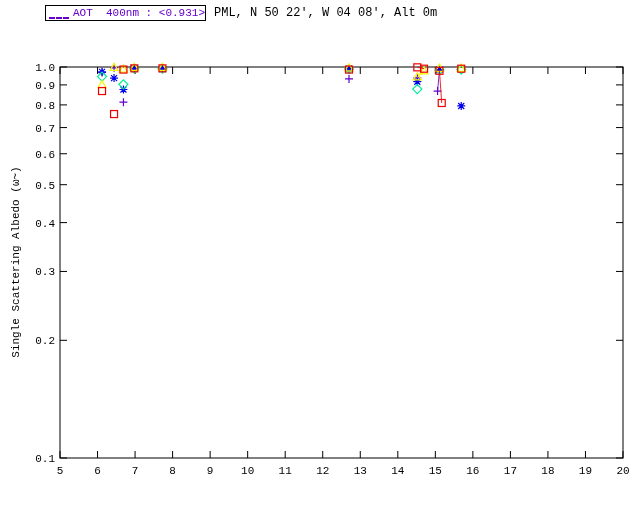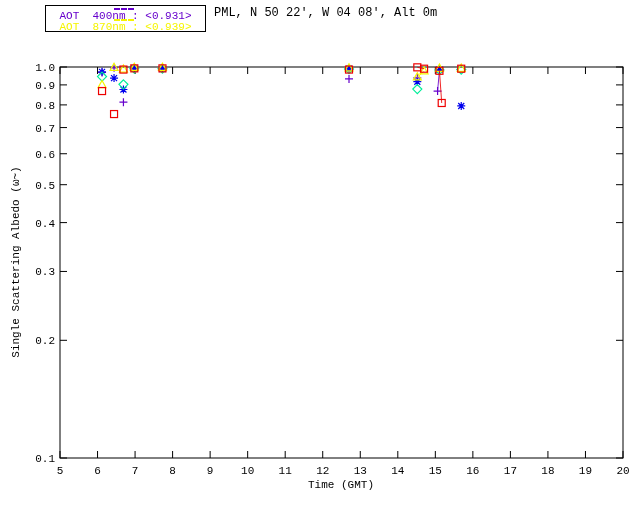--- a/index.html
+++ b/index.html
@@ -4,21 +4,21 @@
 <style>
   html,body{margin:0;padding:0;background:#ffffff;}
   #screen{position:relative;width:640px;height:512px;background:#ffffff;overflow:hidden;
           font-family:"Liberation Mono","DejaVu Sans Mono",monospace;}
   #plot-svg{position:absolute;left:0;top:0;}
   .hdr{position:absolute;left:214px;color:#000;font-size:12px;white-space:pre;}
   #hdr-line1{top:6px;}
   #hdr-line2{top:24px;}
   #legend{position:absolute;left:45px;top:5px;width:161px;border:1px solid #000;
           background:#fff;padding:2px 3px 1px 3px;box-sizing:border-box;}
-  .legend-row{display:flex;align-items:center;height:11px;font-size:11px;white-space:pre;flex-direction:column;}
+  .legend-row{display:flex;align-items:flex-end;height:11px;font-size:11px;white-space:pre;}
   .legend-dash{display:inline-block;width:20px;height:0;border-top:2px dashed;margin-right:4px;flex:0 0 auto;}
   .legend-label{letter-spacing:0;}
   #ylabel{position:absolute;left:-104px;top:256px;width:240px;text-align:center;
           transform:rotate(-90deg);font-size:11px;color:#000;}
   #xlabel{position:absolute;left:241px;top:479px;width:200px;text-align:center;font-size:11px;color:#000;}
   .ticklabel{font-size:11px;fill:#000;font-family:"Liberation Mono","DejaVu Sans Mono",monospace;}
 </style>
 </head>
 <body>
 
@@ -151,20 +151,18 @@
       <rect x="345.5066666666666" y="66.06643387543382" width="7" height="7" stroke="#EE0000" stroke-width="1.2" fill="none"></rect>
       <rect x="413.8173333333333" y="63.839958356637894" width="7" height="7" stroke="#EE0000" stroke-width="1.2" fill="none"></rect>
       <rect x="420.5733333333333" y="65.20663891235799" width="7" height="7" stroke="#EE0000" stroke-width="1.2" fill="none"></rect>
       <rect x="435.96199999999993" y="67.27750777804783" width="7" height="7" stroke="#EE0000" stroke-width="1.2" fill="none"></rect>
       <rect x="438.214" y="99.49212804960152" width="7" height="7" stroke="#EE0000" stroke-width="1.2" fill="none"></rect>
       <rect x="457.7313333333333" y="65.20663891235799" width="7" height="7" stroke="#EE0000" stroke-width="1.2" fill="none"></rect>
     </svg>
 
   <div id="legend">
       <div class="legend-row"><span class="legend-dash" style="border-top-color: rgb(102, 0, 204);"></span><span class="legend-label" style="color: rgb(102, 0, 204);">AOT  400nm : &lt;0.931&gt;</span></div>
-      <div class="legend-row"><span class="legend-dash" style="border-top-color: rgb(245, 245, 0);"></span><span class="legend-label" style="color: rgb(245, 245, 0);">AOT  870nm : &lt;0.939&gt;</span></div>
     </div>
 
   <div id="hdr-line1" class="hdr">PML, N 50 22', W 04 08', Alt 0m</div>
 
   <div id="ylabel">Single Scattering Albedo (ω~)</div>
-  <div id="xlabel">Time (GMT)</div>
 </div>
 
 </body></html>

